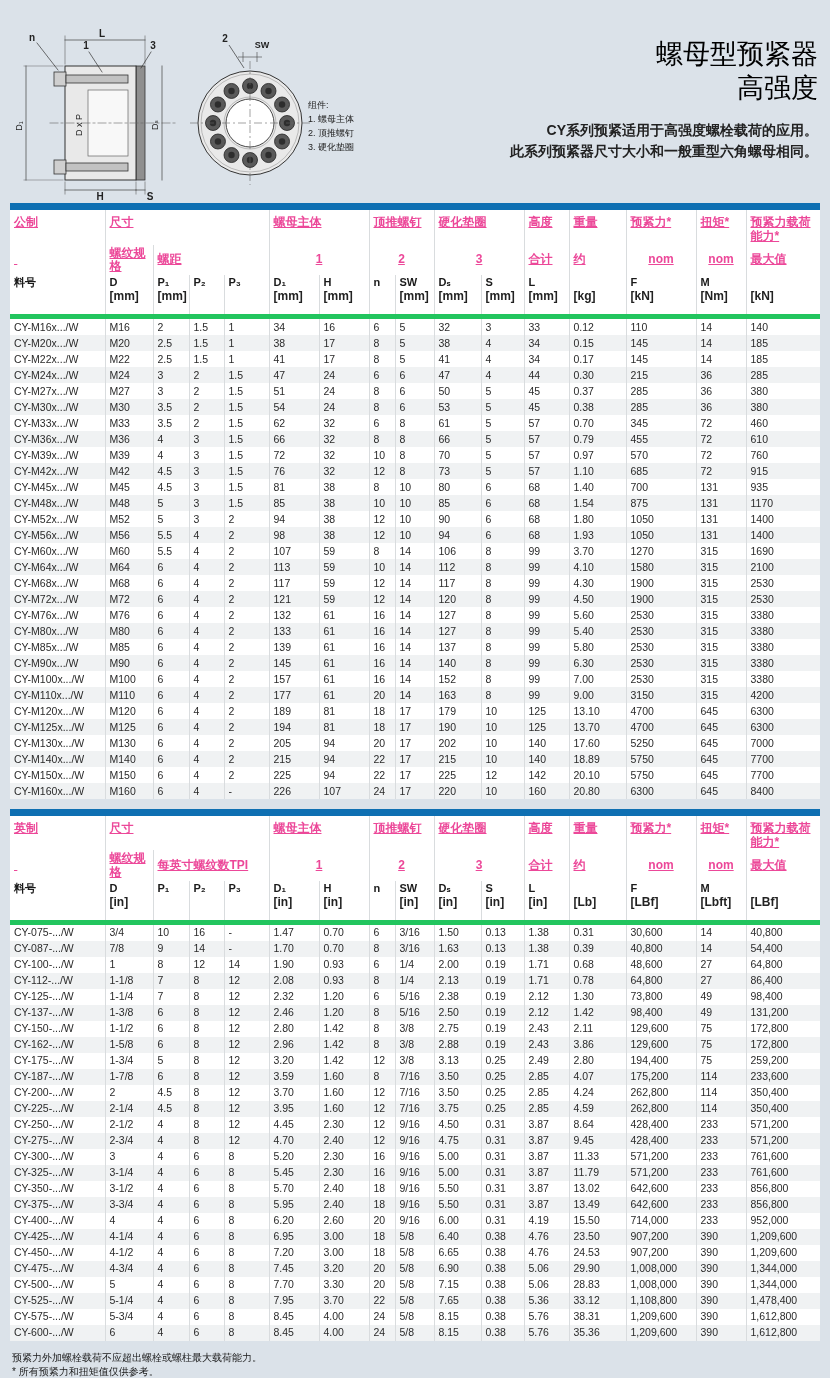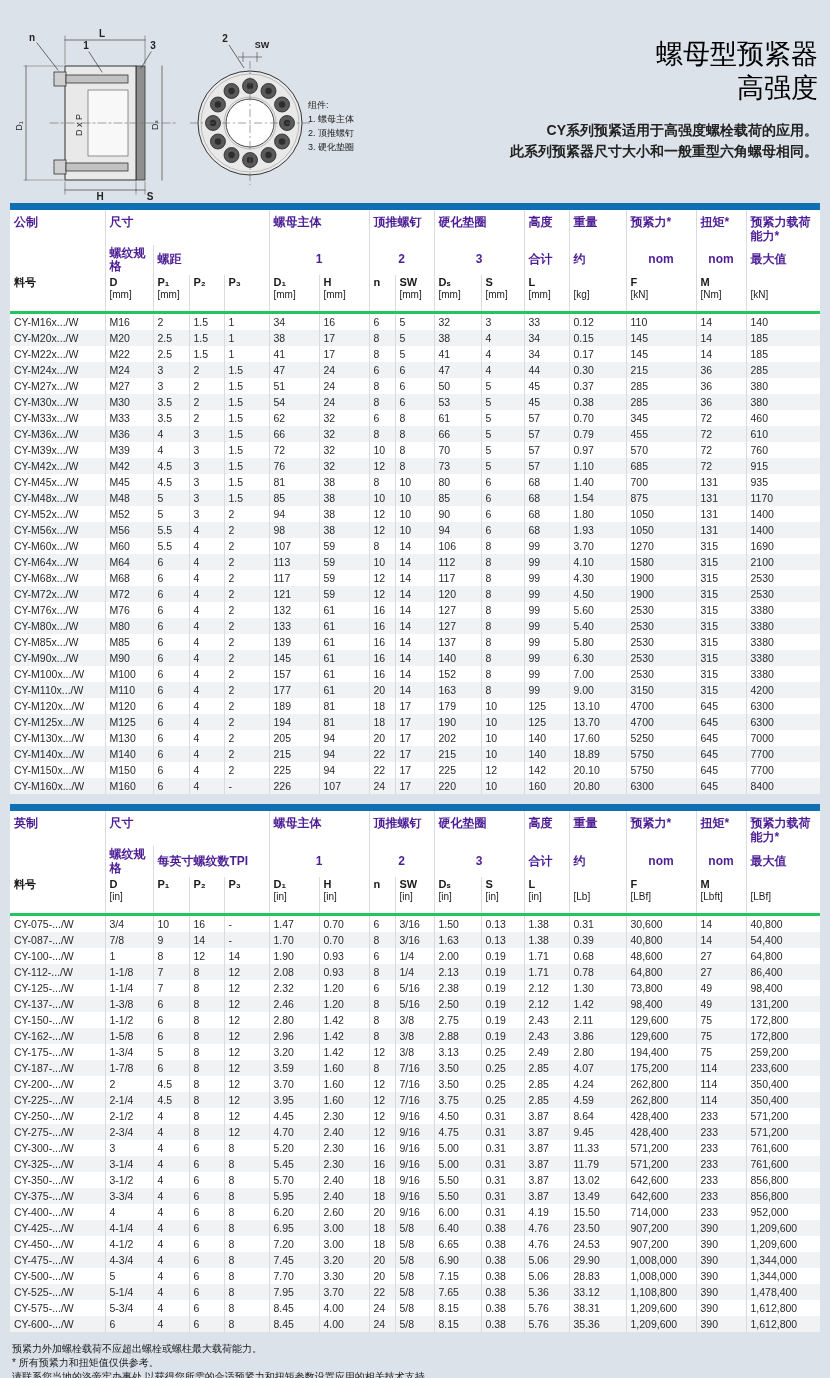--- a/index.html
+++ b/index.html
@@ -28,28 +28,28 @@
   th,td{
     border-right:1px solid #d9dcde;
     padding:1px 4px;
     text-align:left;
     vertical-align:bottom;
     overflow:hidden;
   }
   th:last-child,td:last-child{border-right:none;}
   thead th{background:#ffffff;}
   .group-row th{
-    font-size:12px;font-weight:bold;color:#4c1d95;
-    padding-top:6px;line-height:1.15;vertical-align:top;
+    font-size:12px;font-weight:bold;color:#ec4899;
+    padding-top:6px;line-height:1.15;vertical-align:top;text-decoration:underline;
   }
   .group-row-1 th{padding-top:2px;vertical-align:middle;}
   th.center{text-align:center;}
-  .sym-row th{border-bottom:3px solid #22c55e;padding-bottom:10px;}
+  .sym-row th{border-bottom:5px solid #22c55e;padding-bottom:10px;}
   .sym-row .sym{font-size:11px;font-weight:bold;line-height:1.2;min-height:13px;}
-  .sym-row .unit{font-size:10px;font-weight:normal;color:#222;line-height:1.2;min-height:12px;}
+  .sym-row .unit{font-size:12px;font-weight:bold;color:#222;line-height:1.2;min-height:12px;}
   tbody td{font-size:10.5px;color:#2a2a2a;height:14px;line-height:1.25;white-space:nowrap;}
   tbody tr:nth-child(even){background:#f0f2f3;}
   
   .footnotes{margin:4px 12px;font-size:10px;line-height:1.42;color:#1a1a1a;}
   
   svg text{fill:#222;font-family:"Liberation Sans","DejaVu Sans",sans-serif;}
 </style>
 </head>
 <body>
 

